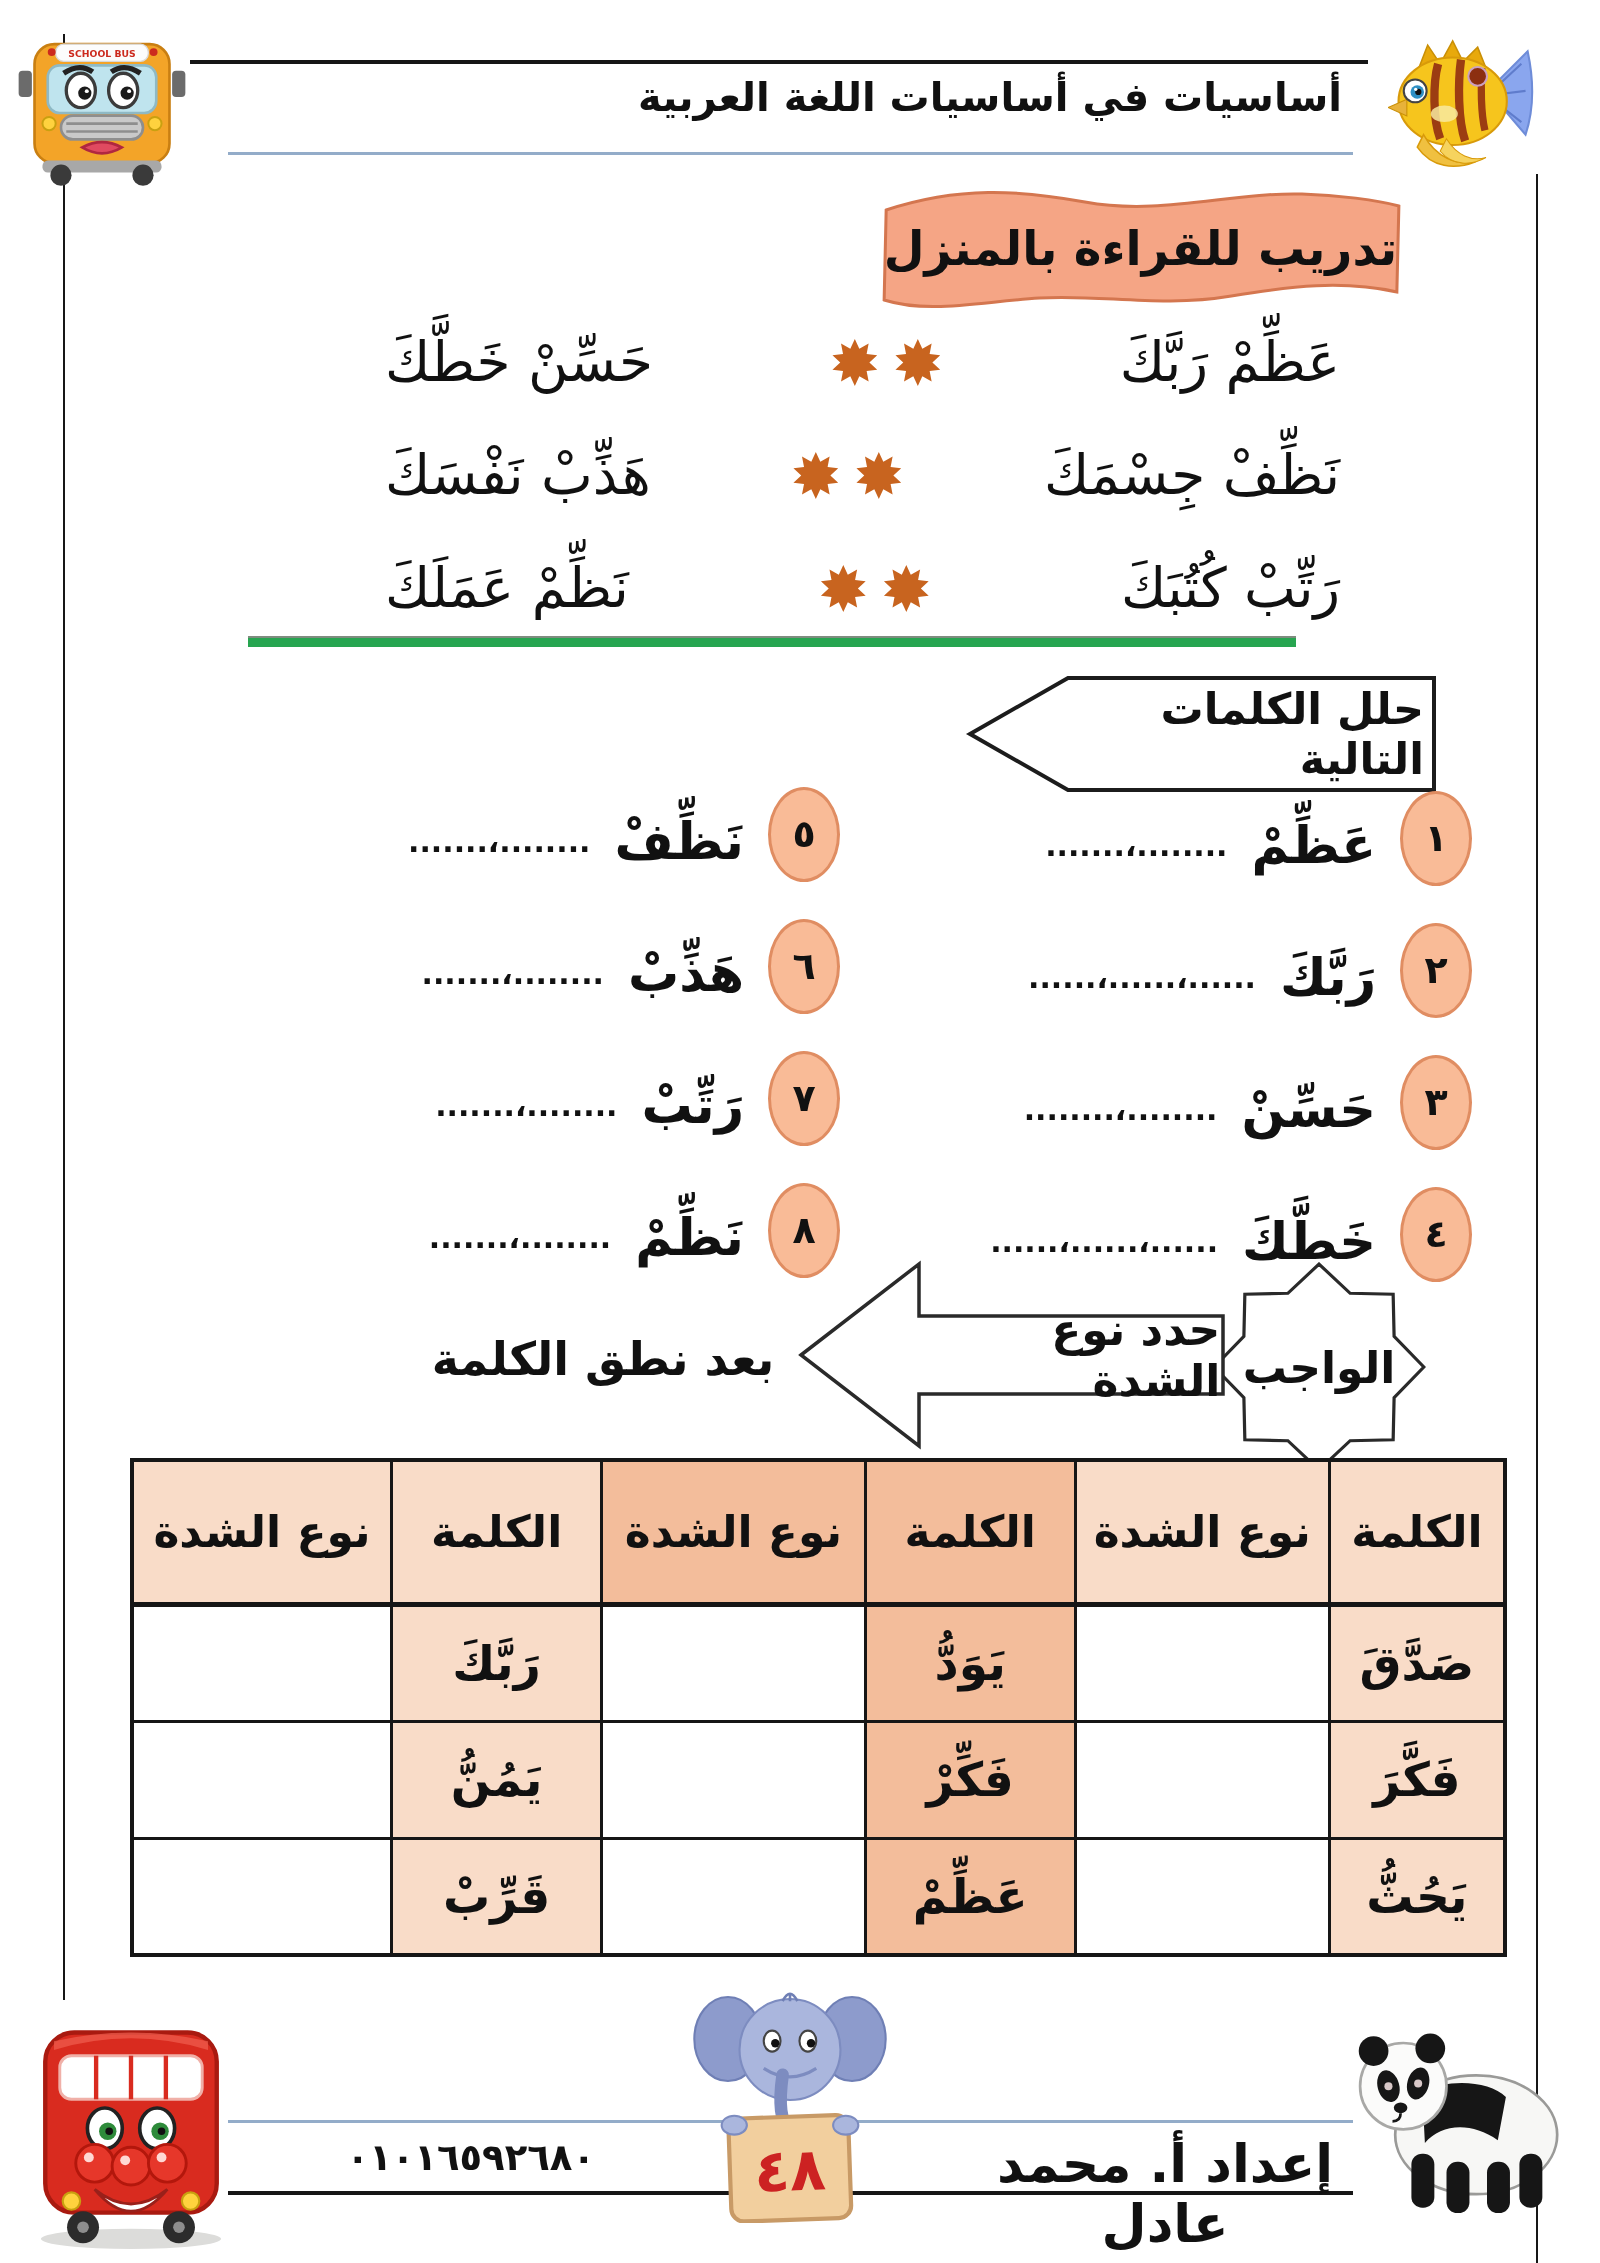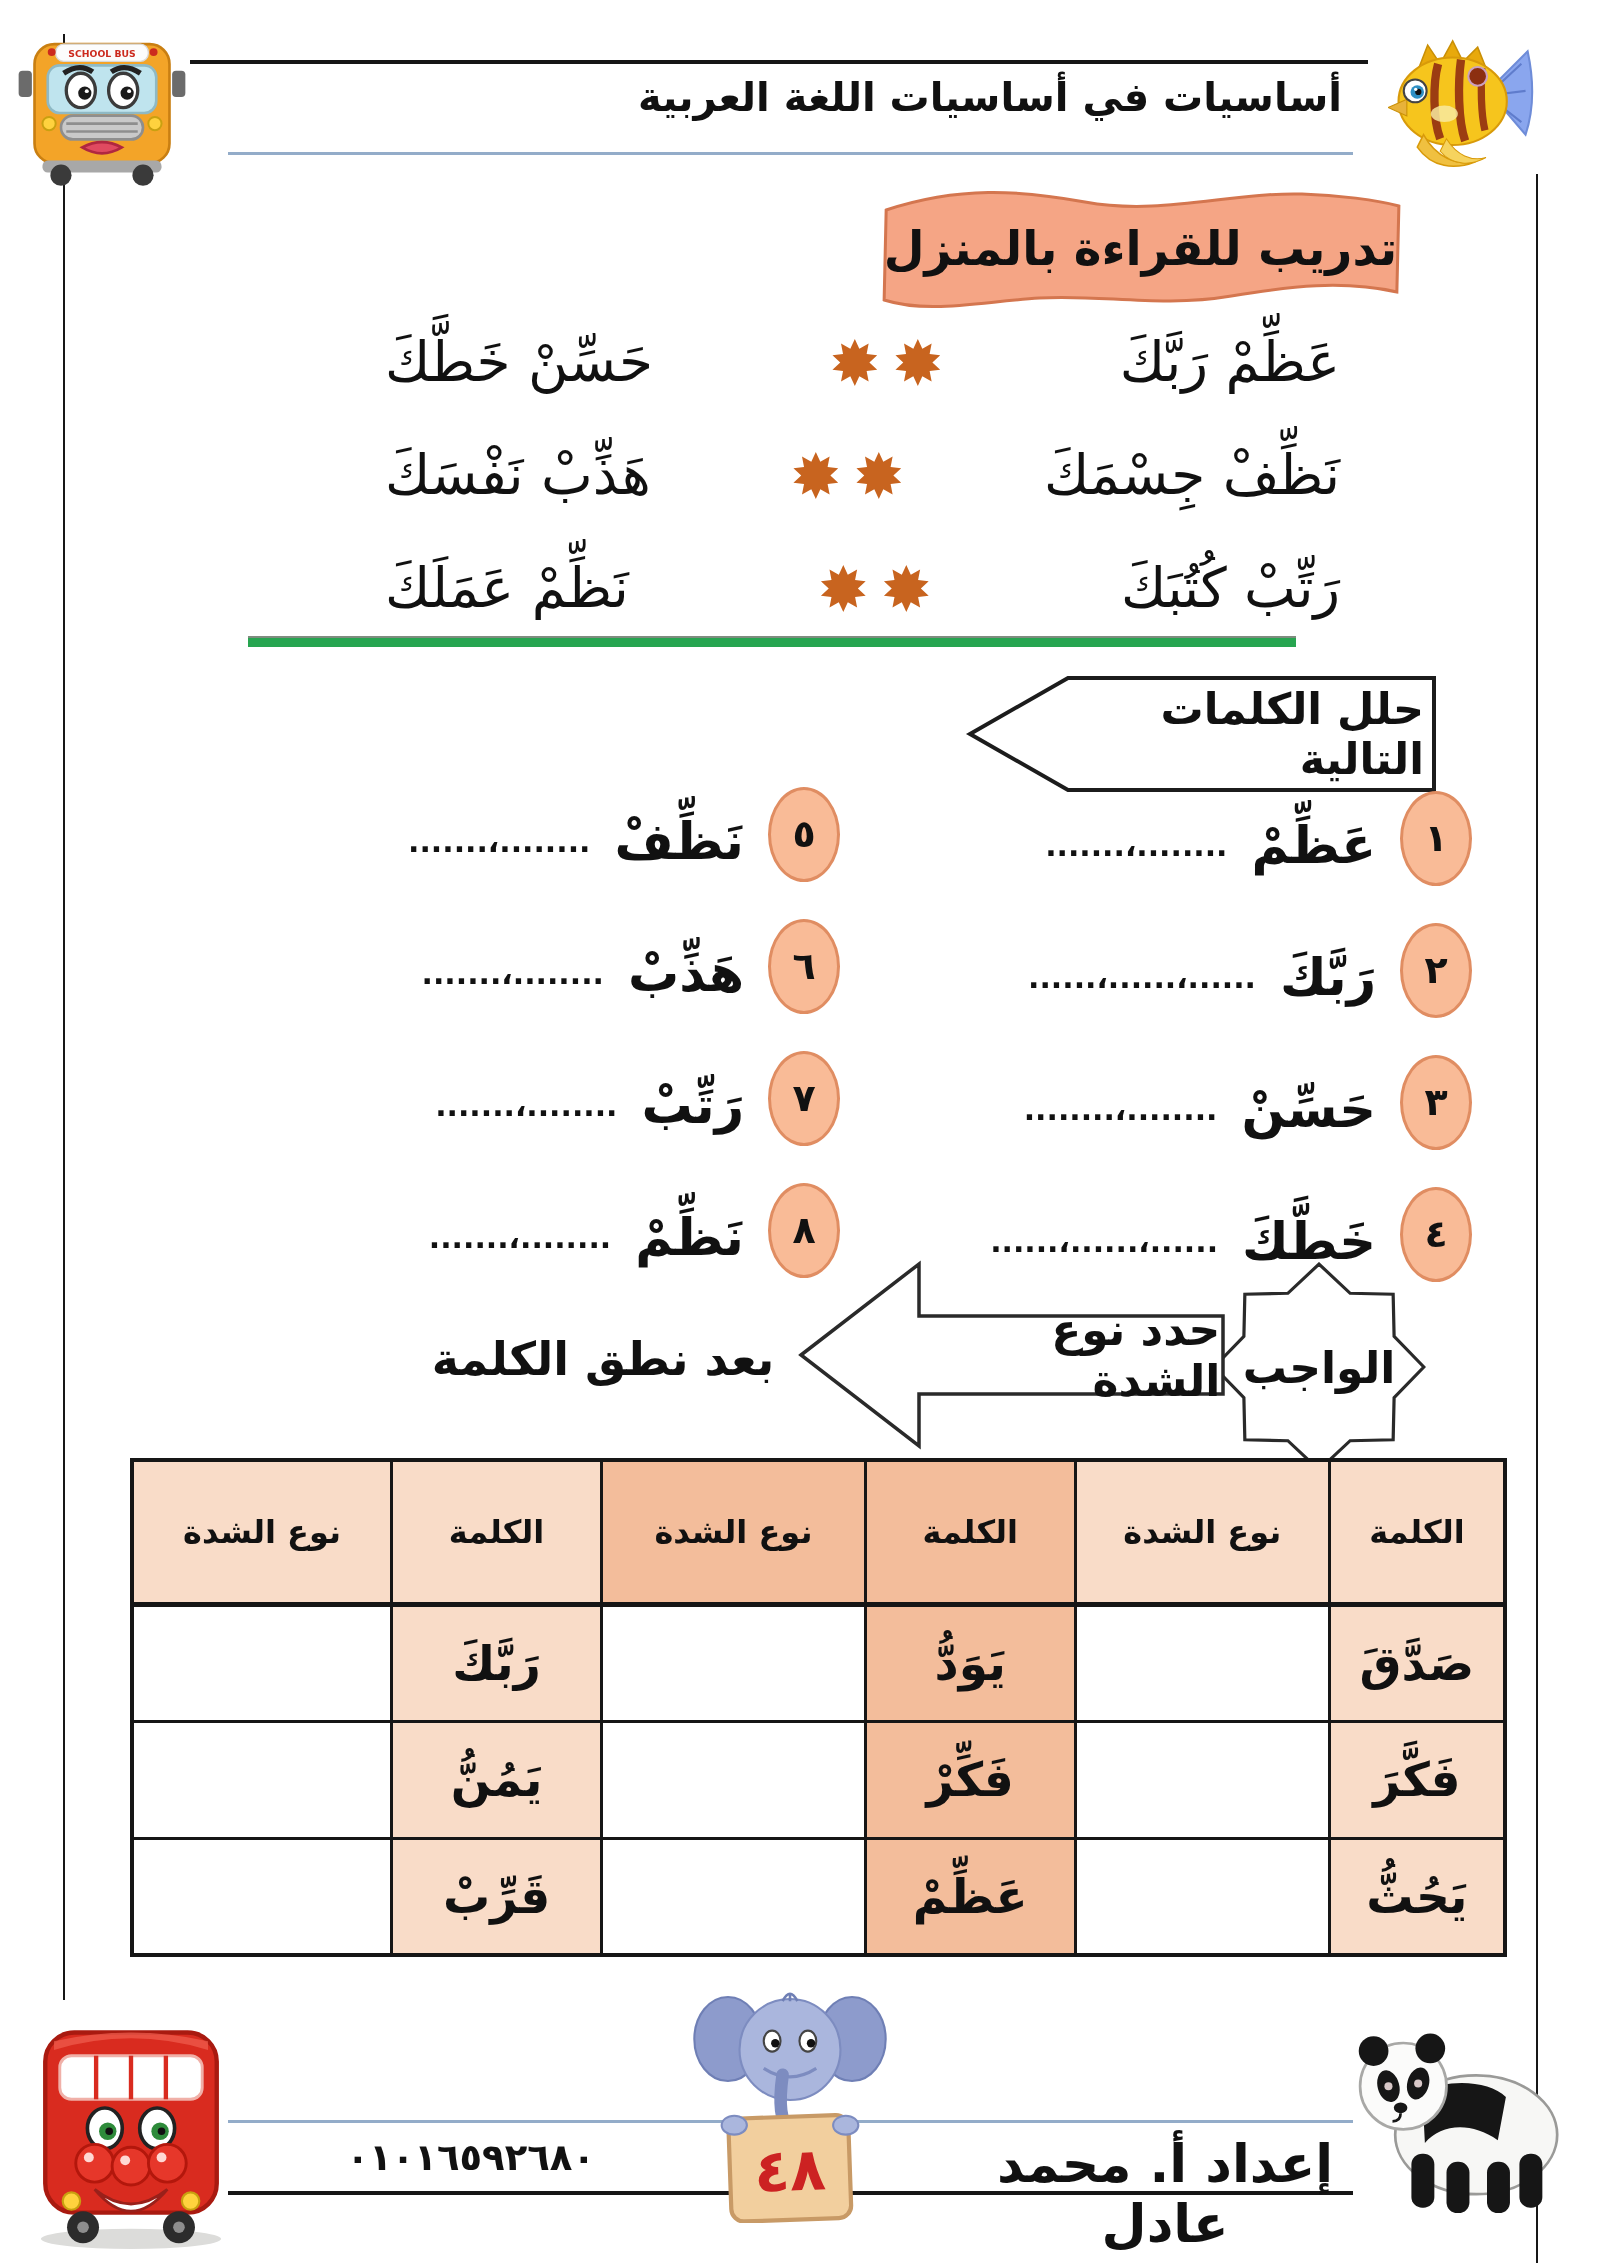--- a/index.html
+++ b/index.html
@@ -69,21 +69,21 @@
   .hw-badge svg { position:absolute; inset:0; width:100%; height:100%; }
   .hw-badge .label { position:absolute; inset:0; display:flex; align-items:center;
     justify-content:center; font-size:44px; font-weight:bold; }
 
   
   .shadda-table { position:absolute; left:130px; top:1458px; width:1377px;
     border-collapse:collapse; table-layout:fixed; direction:rtl; }
   .shadda-table th, .shadda-table td { border:3px solid #161616; text-align:center;
     vertical-align:middle; }
   .shadda-table { border:4px solid #161616; }
-  .shadda-table th { height:144px; font-size:32px; font-weight:bold;
+  .shadda-table th { height:144px; font-size:44px; font-weight:bold;
     border-bottom-width:5px; }
   .shadda-table td { height:117px; font-size:47px; font-weight:bold; }
   .c-light { background:#f9dcc8; }
   .c-dark  { background:#f3bd9b; }
   .c-white { background:#ffffff; }
 
   
   .phone { left:255px; top:2136px; width:340px; text-align:right;
     font-size:37px; font-weight:bold; }
   .credit { left:990px; top:2134px; width:350px; text-align:center;

